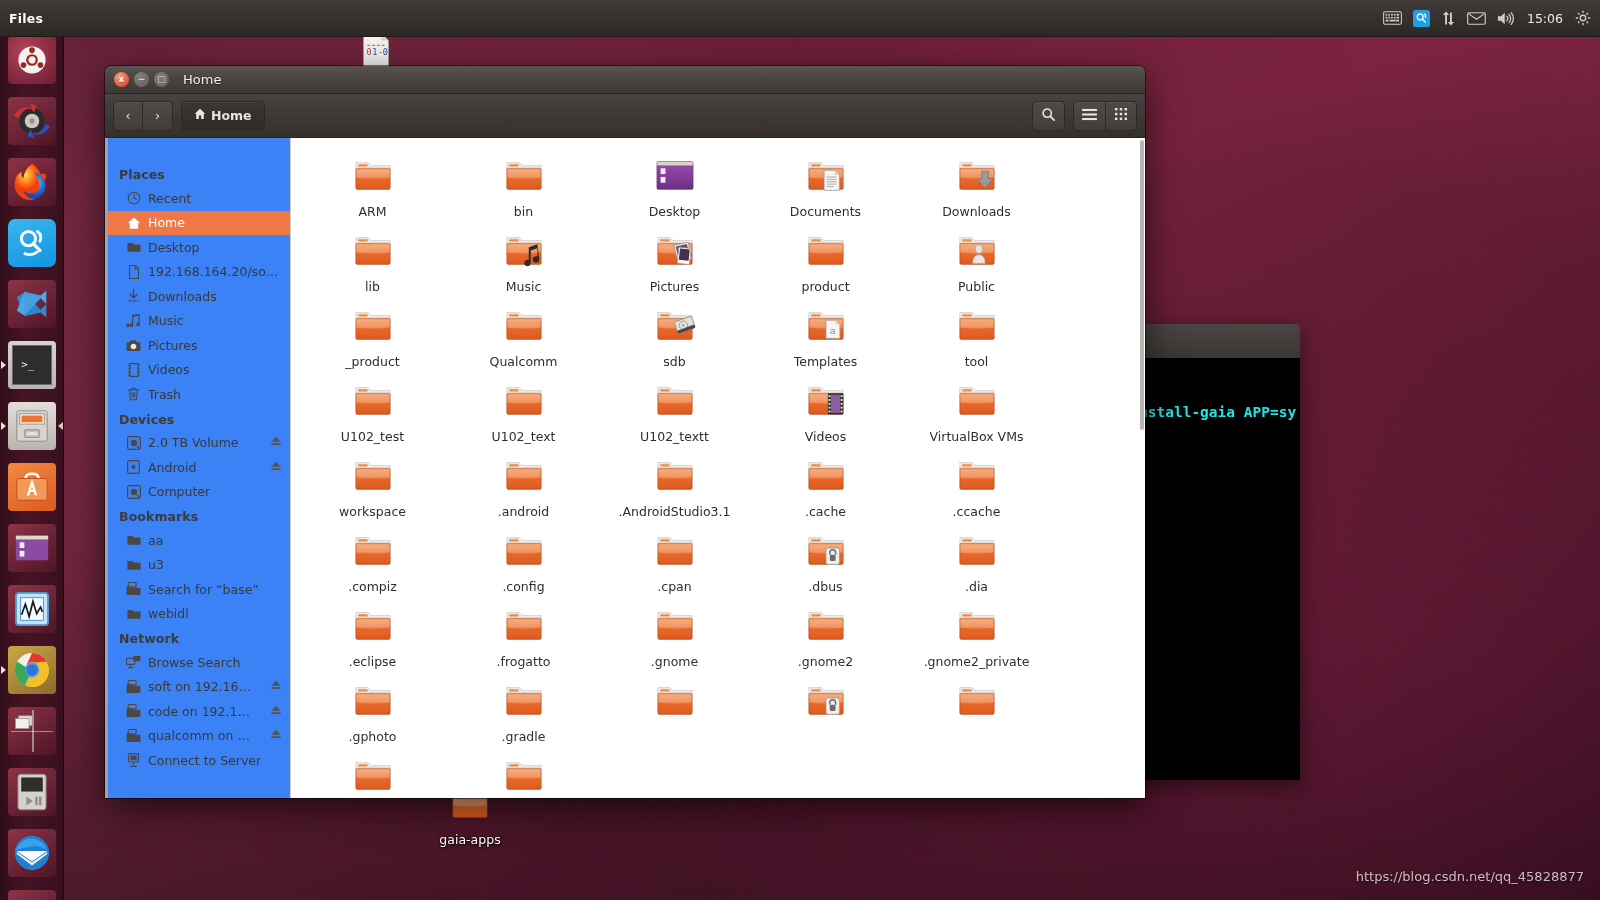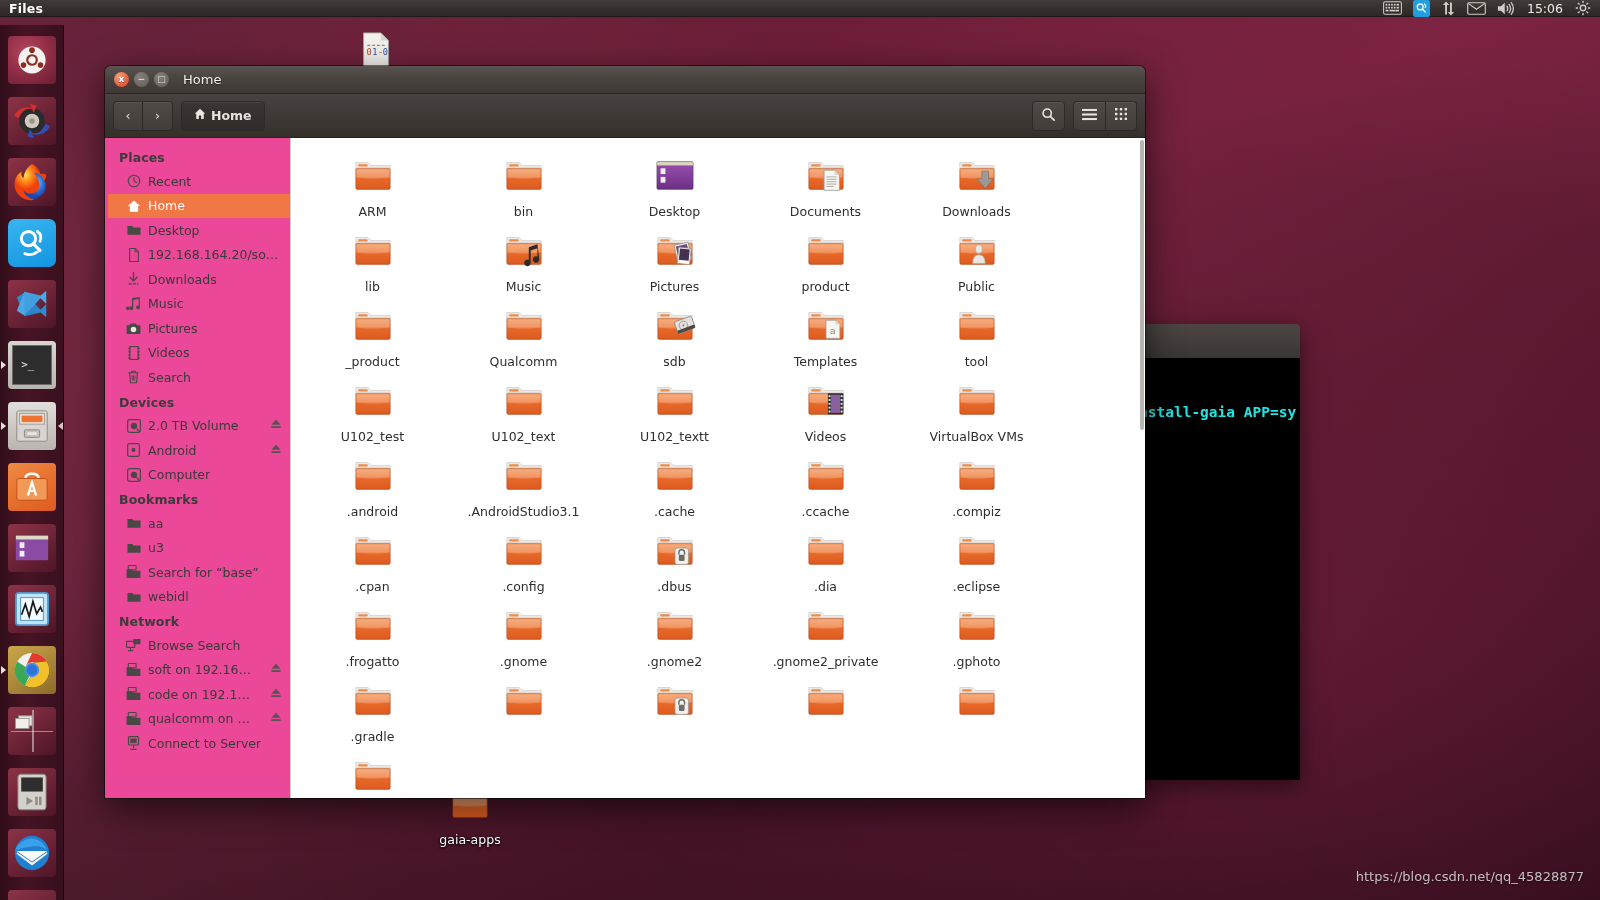--- a/index.html
+++ b/index.html
@@ -21,21 +21,21 @@
   }
   #desktop::after {
     content:""; position:absolute; left:0; top:0; right:0; bottom:0;
     background:linear-gradient(115deg, rgba(255,255,255,0.05) 0%, rgba(255,255,255,0) 42%),
                linear-gradient(25deg, rgba(0,0,0,0.22) 0%, rgba(0,0,0,0) 45%);
     pointer-events:none;
   }
 
   
   #top-panel {
-    position:absolute; left:0; top:0; width:1600px; height:17px;
+    position:absolute; left:0; top:0; width:1600px; height:37px;
     background:linear-gradient(180deg,#413c39 0%,#36312e 52%,#2c2825 100%);
     color:#e8e5e2; display:flex; align-items:center;
     font-size:12.5px; z-index:60;
     border-bottom:1px solid #1d1a18;
   }
   #panel-appname { margin-left:9px; font-weight:bold; color:#fff; font-size:12.5px; letter-spacing:.2px; }
   #panel-right { margin-left:auto; display:flex; align-items:center; gap:11px; padding-right:9px; }
   .panel-ind { display:flex; align-items:center; justify-content:center; height:25px; opacity:.93; }
   .ime-badge {
     width:17px; height:17px; background:#1fa8ef; border-radius:2.5px;
@@ -117,23 +117,23 @@
   .tb-btn.path {
     background:linear-gradient(180deg,#3b3633 0%,#2f2b28 100%);
     font-weight:bold; padding:0 12px; border-radius:4px;
   }
   .tb-spacer { flex:1; }
 
   #window-body { flex:1; display:flex; min-height:0; }
 
   
   #sidebar {
-    width:186px; flex:0 0 186px; background:#ec4899;
-    border-right:1px solid #cfcbc7; padding-top:7px; overflow:hidden;
-    border-left:3px solid #ec4899;
+    width:186px; flex:0 0 186px; background:#3b82f6;
+    border-right:1px solid #cfcbc7; padding-top:24px; overflow:hidden;
+    border-left:3px solid #a3a3a3;
   }
   .sb-head {
     font-size:12.5px; font-weight:bold; color:#3c3b39;
     padding:5px 0 4px 11px; letter-spacing:.1px;
   }
   .sb-item {
     display:flex; align-items:center; gap:7px;
     padding:0 8px 0 18px; height:24.5px; color:#3a3937; font-size:12.5px;
     white-space:nowrap;
   }
@@ -369,21 +369,21 @@
           <span class="sb-ico">
             <svg width="13" height="14" viewBox="0 0 14 16">
               <path d="M1 3.2 h12 M5 3.2 V1.4 h4 v1.8 M2.6 3.2 l0.9 11.4 h7 l0.9 -11.4" fill="none" stroke="#4a4844" stroke-width="1.3" stroke-linejoin="round"></path>
               <g stroke="#4a4844" stroke-width="1">
                 <line x1="5.3" y1="6" x2="5.6" y2="12"></line>
                 <line x1="7" y1="6" x2="7" y2="12"></line>
                 <line x1="8.7" y1="6" x2="8.4" y2="12"></line>
               </g>
             </svg>
           </span>
-          <span class="sb-label">Search</span>
+          <span class="sb-label">Trash</span>
         </div>
         <div class="sb-head">Devices</div>
         <div class="sb-item">
           <span class="sb-ico">
             <svg width="14" height="14" viewBox="0 0 15 15">
               <rect x="0.7" y="0.7" width="13.6" height="13.6" rx="2" fill="none" stroke="#4a4844" stroke-width="1.3"></rect>
               <circle cx="7.5" cy="7.5" r="3.4" fill="#4a4844"></circle>
               <path d="M10.5 10.5 L13.5 13.8" stroke="#4a4844" stroke-width="1.4"></path>
             </svg>
           </span>
@@ -905,20 +905,37 @@
                 <path d="M6 11 h13 l3 3 h20 v5 H6 Z" fill="#eceae6" stroke="rgba(0,0,0,.18)" stroke-width="0.7"></path>
                 <rect x="8.5" y="12.8" width="10" height="2.4" rx="1" fill="#f08a44"></rect>
                 <rect x="6" y="17" width="36" height="22" rx="1.6" fill="url(#fg21)" stroke="rgba(150,55,15,.55)" stroke-width="0.8"></rect>
                 <path d="M7 18.5 h34 v8 q-17 3 -34 0 Z" fill="rgba(255,255,255,.16)"></path>
               </svg></div>
             <div class="f-name">VirtualBox VMs</div>
           </div>
           <div class="f-item">
             <div><svg width="46" height="46" viewBox="0 0 48 48">
                 <defs>
+                  <linearGradient id="fg22" x1="0" y1="0" x2="0" y2="1">
+                    <stop offset="0" stop-color="#f5a06a"></stop>
+                    <stop offset="0.42" stop-color="#ef8246"></stop>
+                    <stop offset="0.46" stop-color="#e8692a"></stop>
+                    <stop offset="1" stop-color="#dd5a1e"></stop>
+                  </linearGradient>
+                </defs>
+                <path d="M6 11 h13 l3 3 h20 v5 H6 Z" fill="#eceae6" stroke="rgba(0,0,0,.18)" stroke-width="0.7"></path>
+                <rect x="8.5" y="12.8" width="10" height="2.4" rx="1" fill="#f08a44"></rect>
+                <rect x="6" y="17" width="36" height="22" rx="1.6" fill="url(#fg22)" stroke="rgba(150,55,15,.55)" stroke-width="0.8"></rect>
+                <path d="M7 18.5 h34 v8 q-17 3 -34 0 Z" fill="rgba(255,255,255,.16)"></path>
+              </svg></div>
+            <div class="f-name">workspace</div>
+          </div>
+          <div class="f-item">
+            <div><svg width="46" height="46" viewBox="0 0 48 48">
+                <defs>
                   <linearGradient id="fg23" x1="0" y1="0" x2="0" y2="1">
                     <stop offset="0" stop-color="#f5a06a"></stop>
                     <stop offset="0.42" stop-color="#ef8246"></stop>
                     <stop offset="0.46" stop-color="#e8692a"></stop>
                     <stop offset="1" stop-color="#dd5a1e"></stop>
                   </linearGradient>
                 </defs>
                 <path d="M6 11 h13 l3 3 h20 v5 H6 Z" fill="#eceae6" stroke="rgba(0,0,0,.18)" stroke-width="0.7"></path>
                 <rect x="8.5" y="12.8" width="10" height="2.4" rx="1" fill="#f08a44"></rect>
                 <rect x="6" y="17" width="36" height="22" rx="1.6" fill="url(#fg23)" stroke="rgba(150,55,15,.55)" stroke-width="0.8"></rect>
@@ -990,50 +1007,50 @@
                 <path d="M6 11 h13 l3 3 h20 v5 H6 Z" fill="#eceae6" stroke="rgba(0,0,0,.18)" stroke-width="0.7"></path>
                 <rect x="8.5" y="12.8" width="10" height="2.4" rx="1" fill="#f08a44"></rect>
                 <rect x="6" y="17" width="36" height="22" rx="1.6" fill="url(#fg28)" stroke="rgba(150,55,15,.55)" stroke-width="0.8"></rect>
                 <path d="M7 18.5 h34 v8 q-17 3 -34 0 Z" fill="rgba(255,255,255,.16)"></path>
               </svg></div>
             <div class="f-name">.compiz</div>
           </div>
           <div class="f-item">
             <div><svg width="46" height="46" viewBox="0 0 48 48">
                 <defs>
+                  <linearGradient id="fg29" x1="0" y1="0" x2="0" y2="1">
+                    <stop offset="0" stop-color="#f5a06a"></stop>
+                    <stop offset="0.42" stop-color="#ef8246"></stop>
+                    <stop offset="0.46" stop-color="#e8692a"></stop>
+                    <stop offset="1" stop-color="#dd5a1e"></stop>
+                  </linearGradient>
+                </defs>
+                <path d="M6 11 h13 l3 3 h20 v5 H6 Z" fill="#eceae6" stroke="rgba(0,0,0,.18)" stroke-width="0.7"></path>
+                <rect x="8.5" y="12.8" width="10" height="2.4" rx="1" fill="#f08a44"></rect>
+                <rect x="6" y="17" width="36" height="22" rx="1.6" fill="url(#fg29)" stroke="rgba(150,55,15,.55)" stroke-width="0.8"></rect>
+                <path d="M7 18.5 h34 v8 q-17 3 -34 0 Z" fill="rgba(255,255,255,.16)"></path>
+              </svg></div>
+            <div class="f-name">.config</div>
+          </div>
+          <div class="f-item">
+            <div><svg width="46" height="46" viewBox="0 0 48 48">
+                <defs>
                   <linearGradient id="fg30" x1="0" y1="0" x2="0" y2="1">
                     <stop offset="0" stop-color="#f5a06a"></stop>
                     <stop offset="0.42" stop-color="#ef8246"></stop>
                     <stop offset="0.46" stop-color="#e8692a"></stop>
                     <stop offset="1" stop-color="#dd5a1e"></stop>
                   </linearGradient>
                 </defs>
                 <path d="M6 11 h13 l3 3 h20 v5 H6 Z" fill="#eceae6" stroke="rgba(0,0,0,.18)" stroke-width="0.7"></path>
                 <rect x="8.5" y="12.8" width="10" height="2.4" rx="1" fill="#f08a44"></rect>
                 <rect x="6" y="17" width="36" height="22" rx="1.6" fill="url(#fg30)" stroke="rgba(150,55,15,.55)" stroke-width="0.8"></rect>
                 <path d="M7 18.5 h34 v8 q-17 3 -34 0 Z" fill="rgba(255,255,255,.16)"></path>
               </svg></div>
             <div class="f-name">.cpan</div>
-          </div>
-          <div class="f-item">
-            <div><svg width="46" height="46" viewBox="0 0 48 48">
-                <defs>
-                  <linearGradient id="fg29" x1="0" y1="0" x2="0" y2="1">
-                    <stop offset="0" stop-color="#f5a06a"></stop>
-                    <stop offset="0.42" stop-color="#ef8246"></stop>
-                    <stop offset="0.46" stop-color="#e8692a"></stop>
-                    <stop offset="1" stop-color="#dd5a1e"></stop>
-                  </linearGradient>
-                </defs>
-                <path d="M6 11 h13 l3 3 h20 v5 H6 Z" fill="#eceae6" stroke="rgba(0,0,0,.18)" stroke-width="0.7"></path>
-                <rect x="8.5" y="12.8" width="10" height="2.4" rx="1" fill="#f08a44"></rect>
-                <rect x="6" y="17" width="36" height="22" rx="1.6" fill="url(#fg29)" stroke="rgba(150,55,15,.55)" stroke-width="0.8"></rect>
-                <path d="M7 18.5 h34 v8 q-17 3 -34 0 Z" fill="rgba(255,255,255,.16)"></path>
-              </svg></div>
-            <div class="f-name">.config</div>
           </div>
           <div class="f-item">
             <div><svg width="46" height="46" viewBox="0 0 48 48">
                 <defs>
                   <linearGradient id="fg31" x1="0" y1="0" x2="0" y2="1">
                     <stop offset="0" stop-color="#f5a06a"></stop>
                     <stop offset="0.42" stop-color="#ef8246"></stop>
                     <stop offset="0.46" stop-color="#e8692a"></stop>
                     <stop offset="1" stop-color="#dd5a1e"></stop>
                   </linearGradient>

